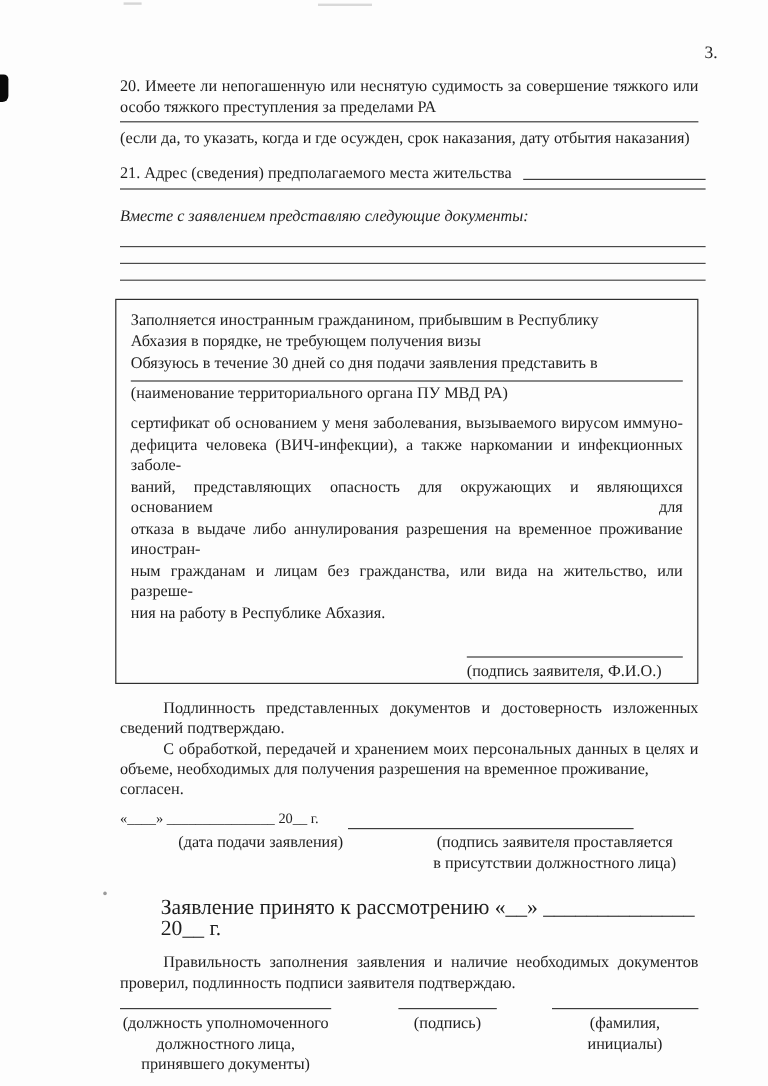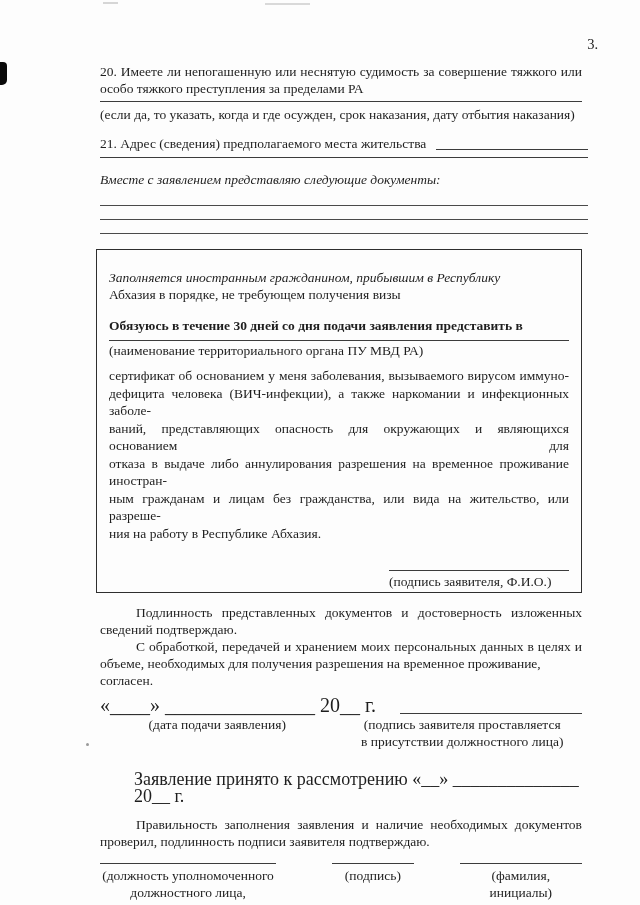--- a/index.html
+++ b/index.html
@@ -29,30 +29,30 @@
   .docs-intro{margin-top:13px;font-style:italic;}
   .docs-lines div{height:13px;border-bottom:1.2px solid #4a4a4a;margin-right:-6px;}
   .docs-lines{margin-top:4px;}
   .visa-box{
     margin-left:-4px;margin-top:15px;
     width:486px;
     border:1.4px solid #2f2f2f;
     padding:5px 12px 2px 12px;
     box-sizing:border-box;
   }
-  .box-title{margin-top:14px;font-style:italic;}
-  .box-obligation{margin-top:14px;font-weight:bold;}
+  .box-title{margin-top:3px;}
+  .box-obligation{margin-top:2px;}
   .box-rule{height:6px;}
   .box-hint{margin-top:1px;}
   .cert{margin-top:8px;line-height:17.5px;}
   .box-sign{width:180px;margin-left:auto;margin-top:26px;}
   .box-sign .rule{height:2px;margin-bottom:2px;}
   .confirm{margin-top:11px;}
   .date-row{display:flex;margin-top:8px;align-items:flex-end;}
-  .date-blank{white-space:nowrap;font-size:20px;}
+  .date-blank{white-space:nowrap;font-size:12px;}
   .date-row .fill-line{width:238px;margin-left:24px;border-bottom:1.2px solid #3c3c3c;height:15px;}
   .under-captions{display:flex;margin-top:2px;}
   .cap-col1{width:235px;text-align:center;}
   .cap-col2{width:240px;margin-left:8px;text-align:center;}
   .acceptance{margin-top:21px;padding-left:34px;font-size:18px;}
   .verify{margin-top:11px;}
   .sig-row{display:flex;margin-top:13px;gap:36px;}
   .sig-col{text-align:center;}
   .sig-col .rule{height:0;margin-bottom:3px;border-bottom-width:1.4px;}
   .sig-col1{width:190px;}

